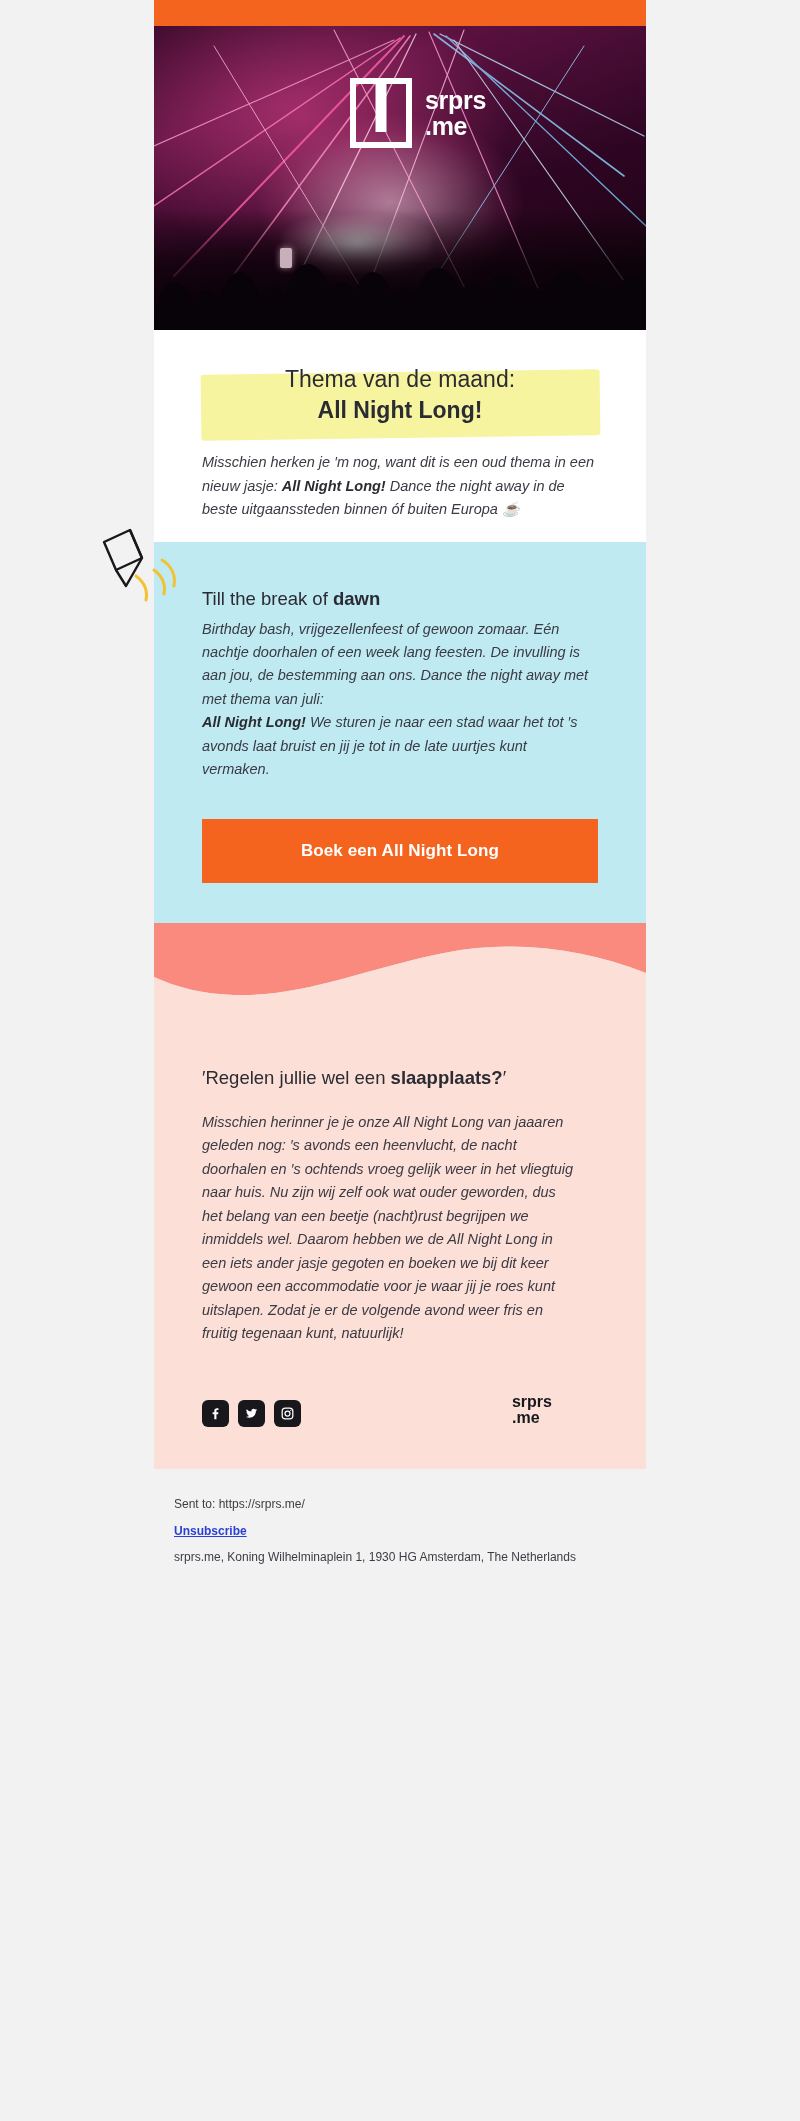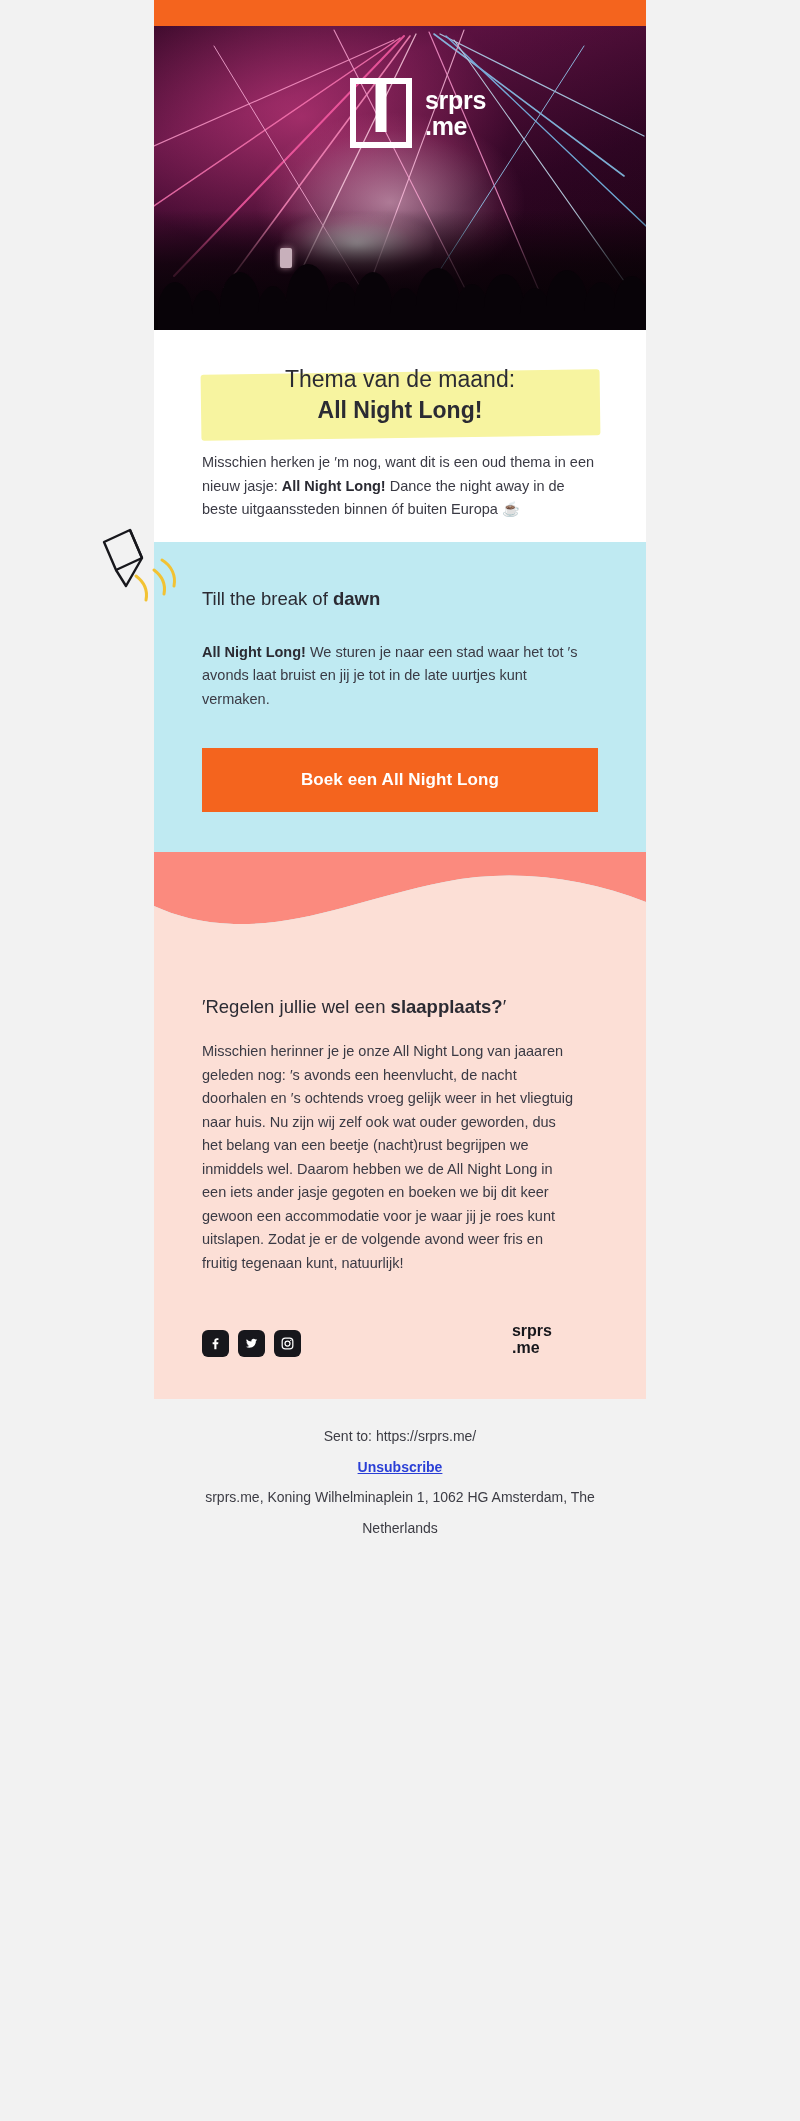--- a/index.html
+++ b/index.html
@@ -135,20 +135,21 @@
     font-size: 23px;
     line-height: 1.33;
   }
   .hl-line1 { font-weight: 400; }
   .hl-line2 { font-weight: 700; }
   .body-text {
     color: #3a3a44;
     font-size: 14.5px;
     line-height: 1.62;
     margin: 0;
+    font-style: italic;
   }
   .body-text b { font-weight: 700; color: #2b2b33; }
 
   
   .sec-blue {
     background: #bfeaf2;
     padding: 44px 48px 40px 48px;
     position: relative;
   }
   .sub-head {
@@ -232,23 +233,22 @@
     line-height: 1.05;
     text-align: left;
     padding-right: 22px;
   }
 
   
   .outer-footer {
     width: 492px;
     margin: 0 auto;
     padding: 22px 20px 30px 20px;
-    text-align: center;
     color: #3c3c44;
-    font-size: 14px;
+    font-size: 12px;
     line-height: 2.2;
   }
   .outer-footer a {
     color: #2a3fd6;
     font-weight: 700;
     text-decoration: underline;
   }
 </style>
 </head>
 <body>
@@ -324,21 +324,21 @@
       <path d="M8 18 L34 6 L46 34 L20 46 Z" fill="none" stroke="#17171c" stroke-width="2.4" stroke-linejoin="round"></path>
       <path d="M20 46 L30 62 L46 34" fill="none" stroke="#17171c" stroke-width="2.4" stroke-linejoin="round"></path>
       <path d="M34 6 L46 34" fill="none" stroke="#17171c" stroke-width="2.4"></path>
       <path d="M40 52 C48 58 52 66 50 76" fill="none" stroke="#f2c233" stroke-width="3" stroke-linecap="round"></path>
       <path d="M58 46 C66 52 70 60 68 70" fill="none" stroke="#f2c233" stroke-width="3" stroke-linecap="round"></path>
       <path d="M66 36 C76 42 80 52 78 62" fill="none" stroke="#f2c233" stroke-width="3" stroke-linecap="round"></path>
     </svg>
 
     <h2 class="sub-head"><span>Till the break of </span><b>dawn</b></h2>
 
-    <p class="body-text"><br><b>All Night Long!</b><span> We sturen je naar een stad waar het tot ′s avonds laat bruist en jij je tot in de late uurtjes kunt vermaken.</span></p>
+    <p class="body-text"><span>Birthday bash, vrijgezellenfeest of gewoon zomaar. Eén nachtje doorhalen of een week lang feesten. De invulling is aan jou, de bestemming aan ons. Dance the night away met met thema van juli:</span><br><b>All Night Long!</b><span> We sturen je naar een stad waar het tot ′s avonds laat bruist en jij je tot in de late uurtjes kunt vermaken.</span></p>
 
     <button class="cta">Boek een All Night Long</button>
   </div>
 
   <svg class="wave" viewBox="0 0 492 108" preserveAspectRatio="none">
     <path d="M0,0 L492,0 L492,50 C430,26 360,16 290,30 C210,46 150,74 80,72 C48,71 22,64 0,54 Z" fill="#fb8a7e"></path>
     <path d="M0,54 C22,64 48,71 80,72 C150,74 210,46 290,30 C360,16 430,26 492,50 L492,108 L0,108 Z" fill="#fcdfd6"></path>
   </svg>
 
   <div class="sec-peach">
@@ -370,14 +370,14 @@
         <div>srprs</div>
         <div>.me</div>
       </div>
     </div>
   </div>
 </div>
 
 <div class="outer-footer">
   <div>Sent to: https://srprs.me/</div>
   <div><a href="#">Unsubscribe</a></div>
-  <div>srprs.me, Koning Wilhelminaplein 1, 1062 HG Amsterdam, The Netherlands</div>
+  <div>srprs.me, Koning Wilhelminaplein 1, 1930 HG Amsterdam, The Netherlands</div>
 </div>
 
 </body></html>

